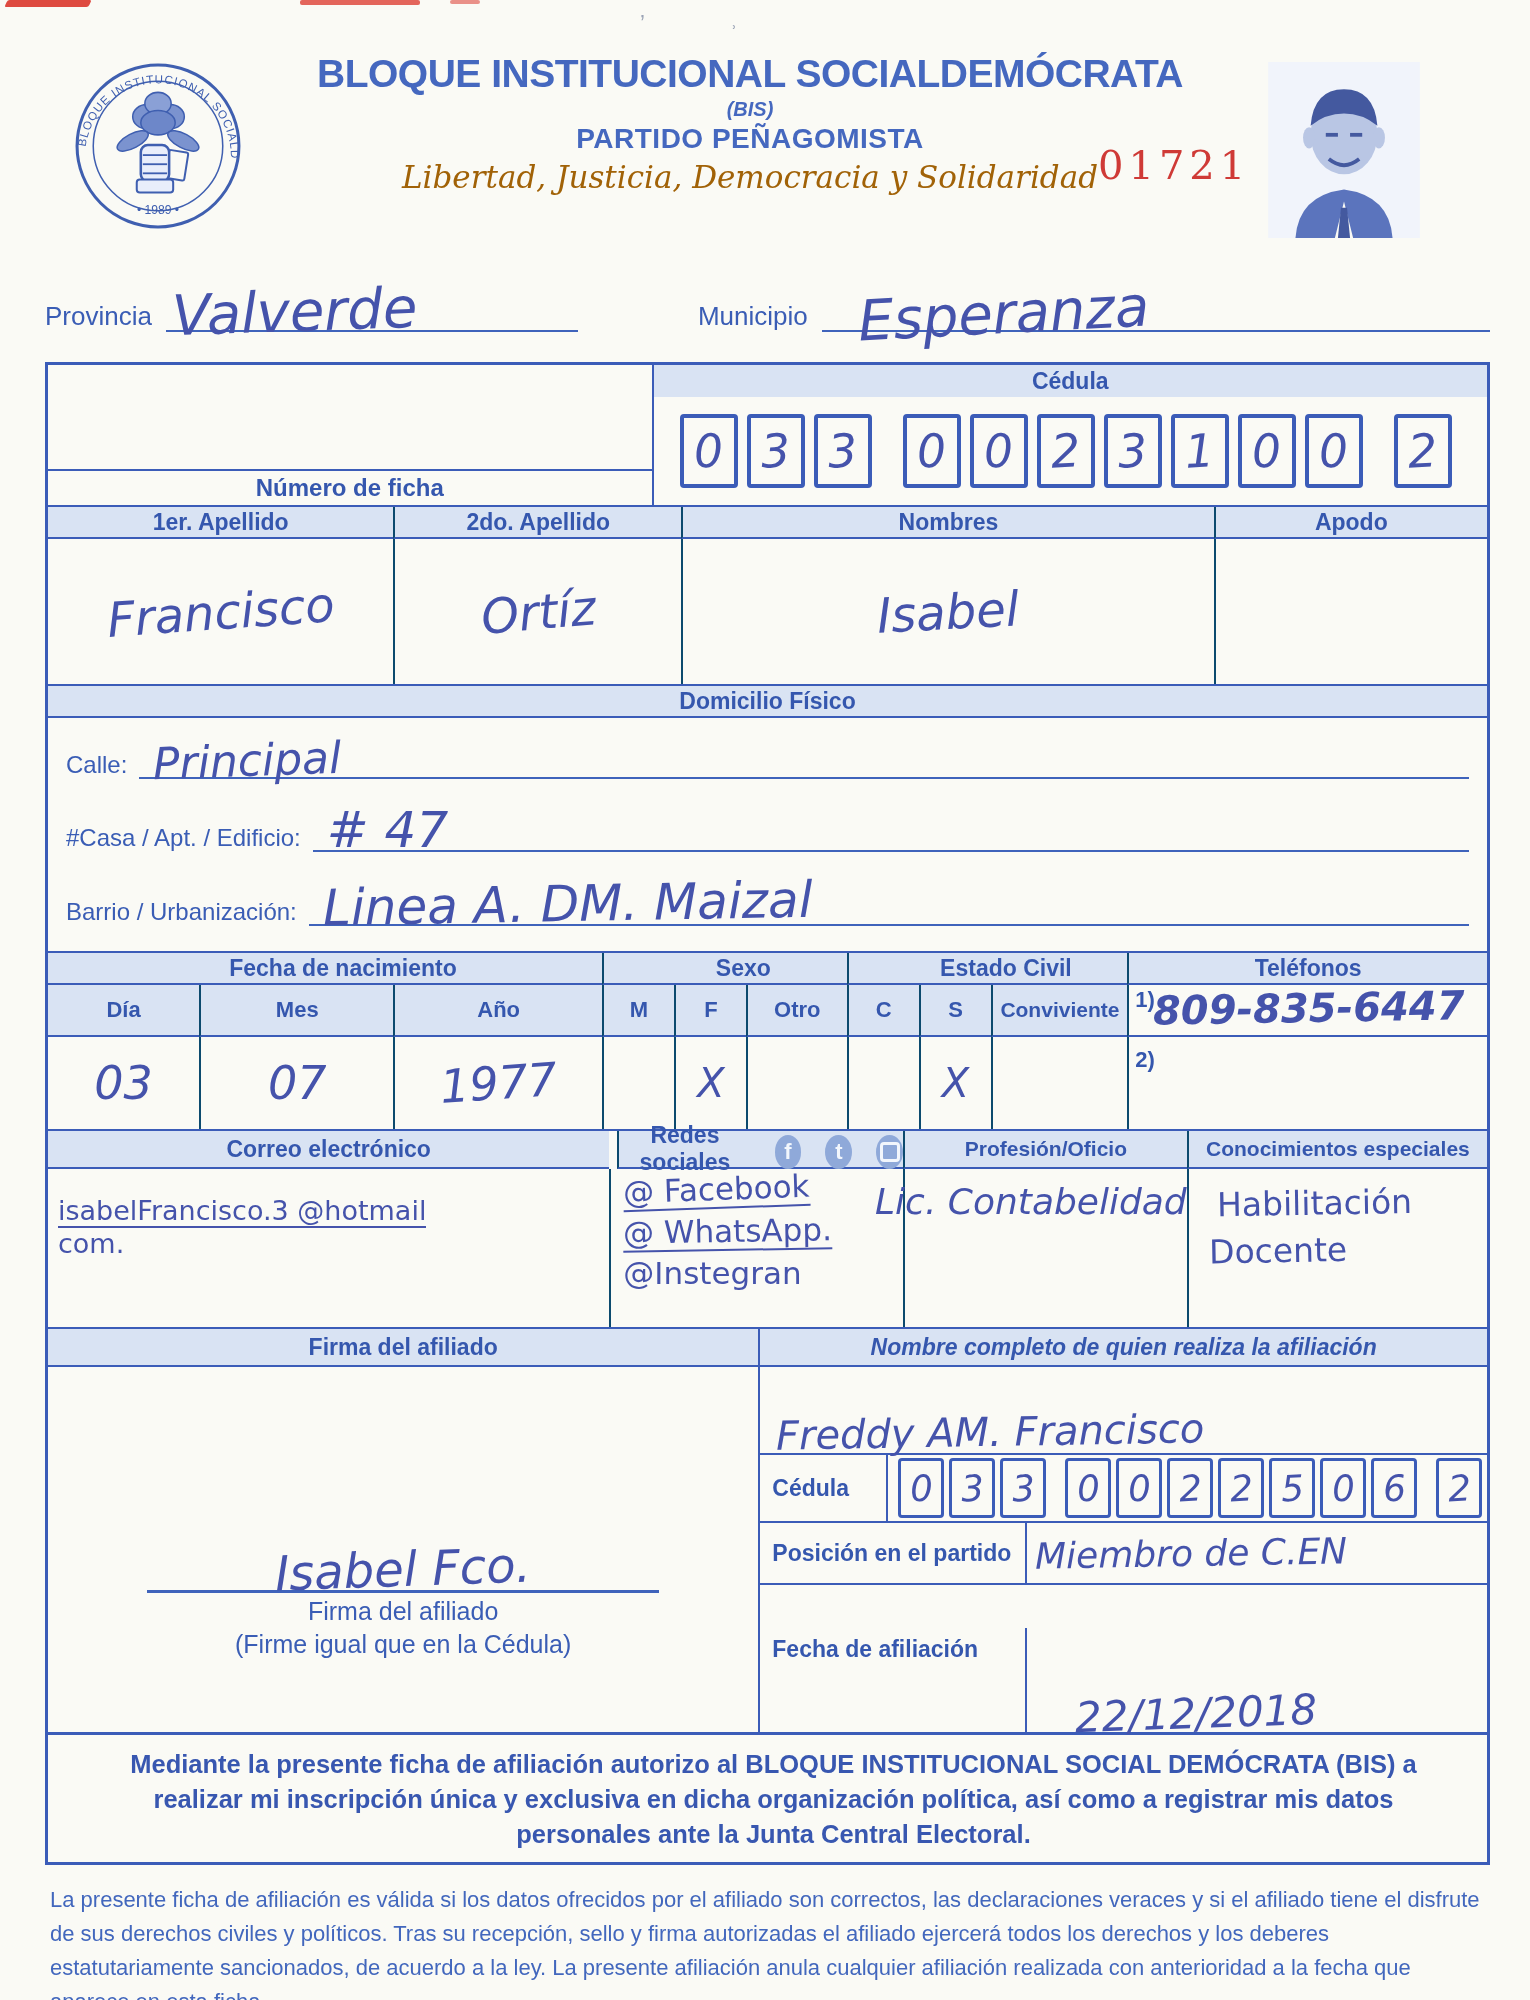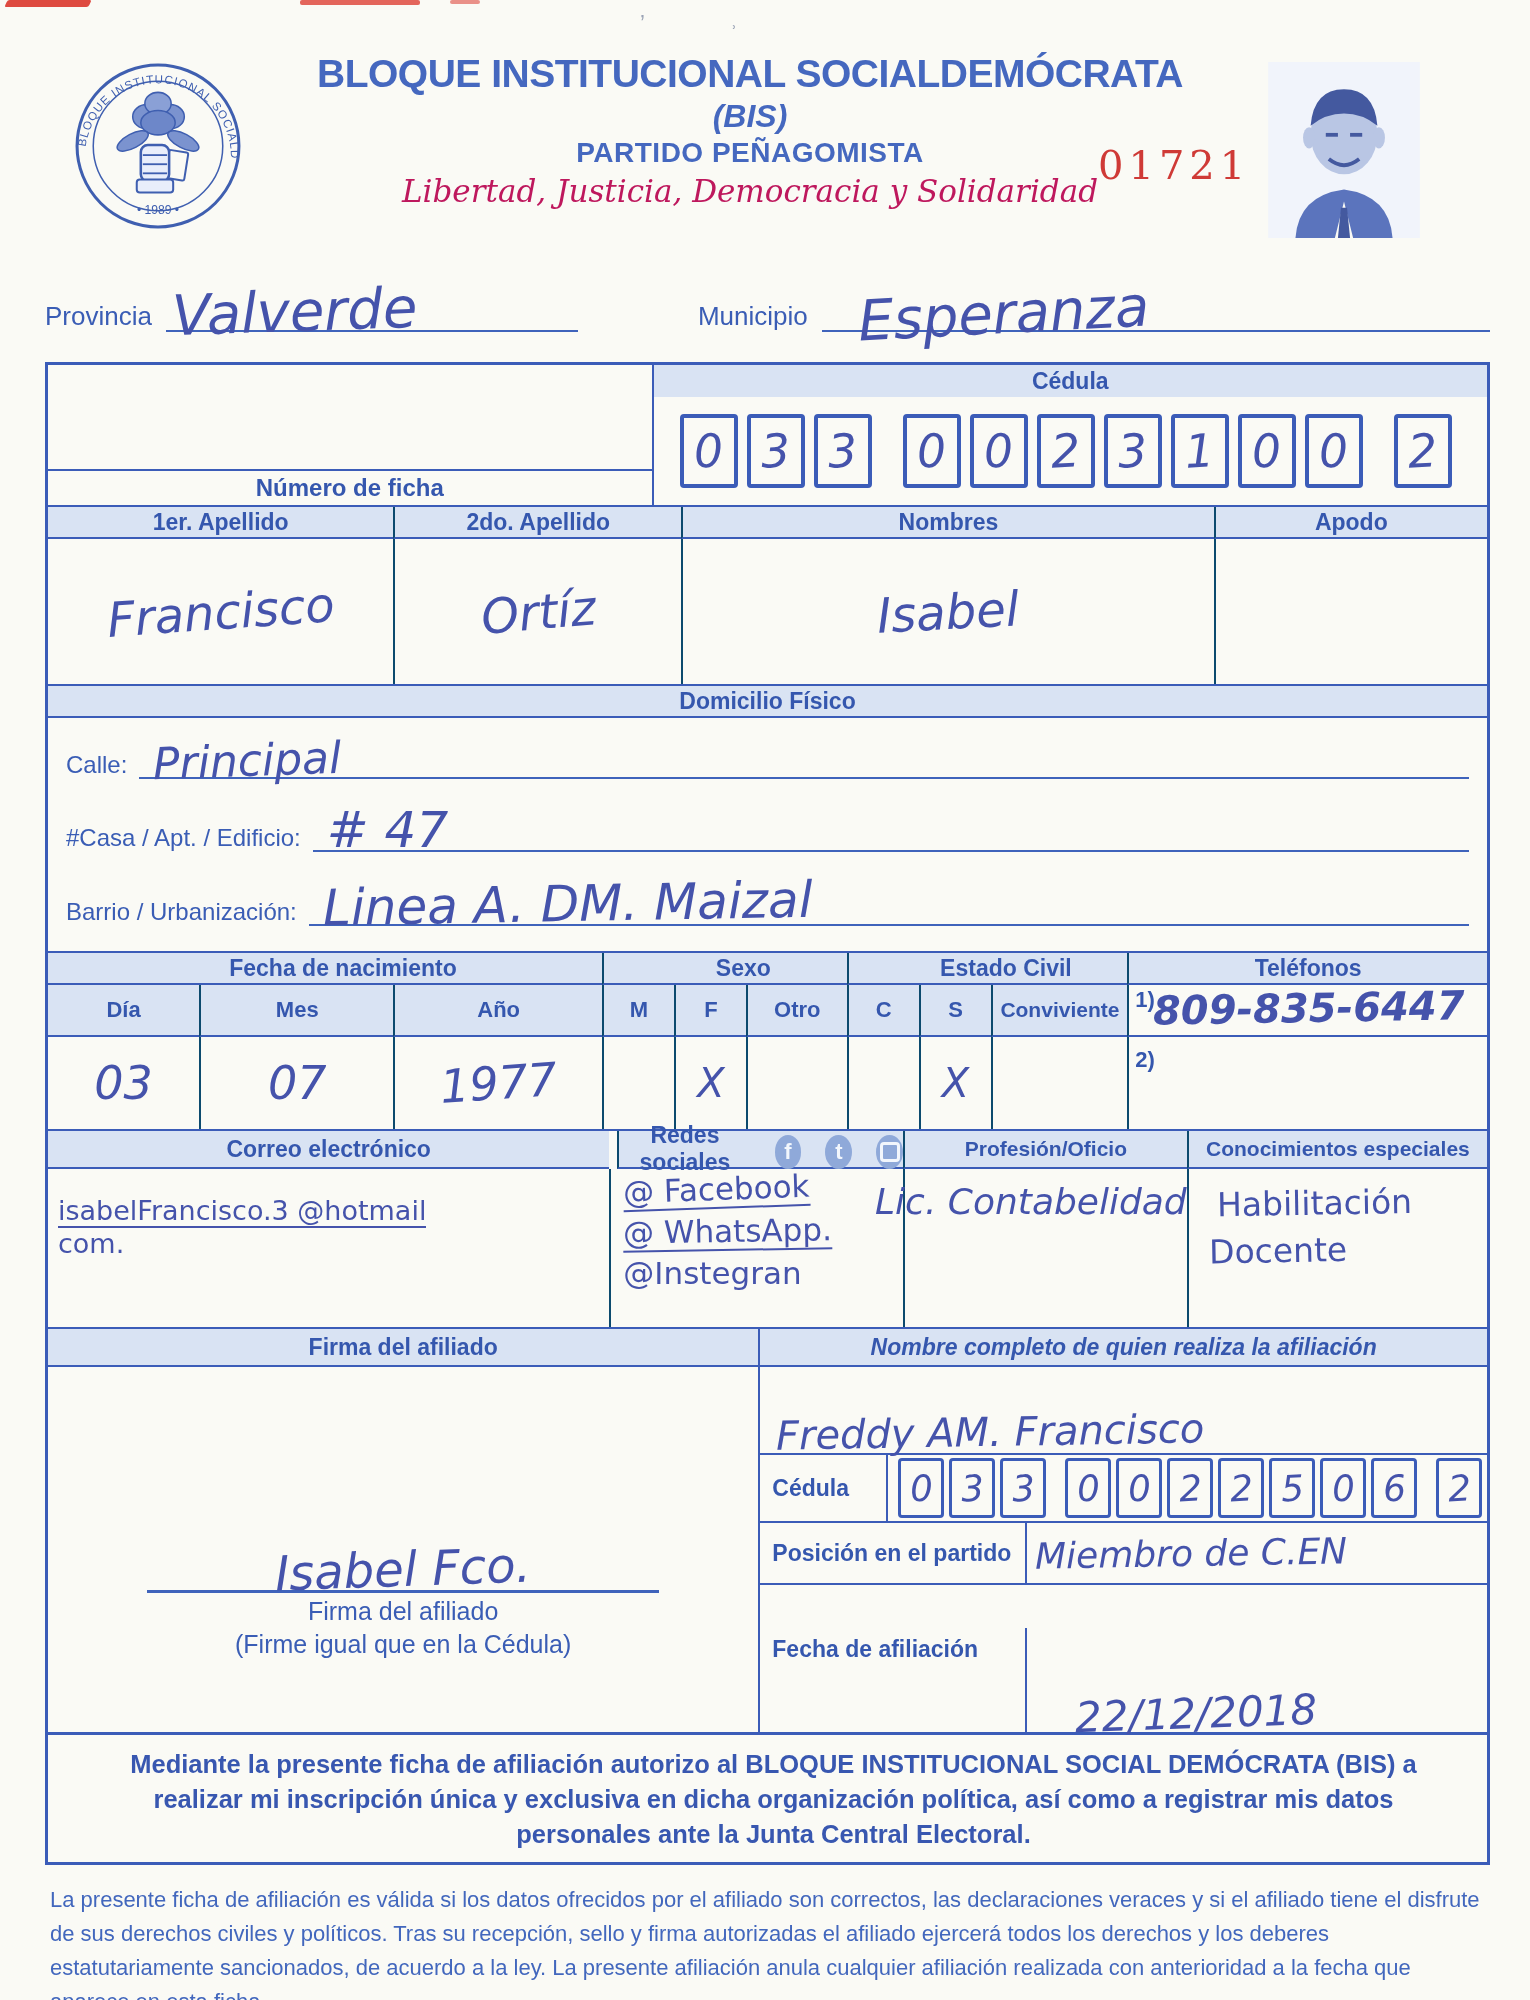--- a/index.html
+++ b/index.html
@@ -14,23 +14,23 @@
   .rm1{left:6px; top:0; width:84px; height:7px; transform:skewX(-25deg);}
   .rm2{left:300px; top:0; width:120px; height:5px; opacity:.85;}
   .rm3{left:450px; top:0; width:30px; height:4px; opacity:.6;}
   .tick-marks{position:absolute; left:640px; top:10px; color:#9aa3b5; font-size:22px; letter-spacing:40px;}
 
   
   .hdr{position:relative; height:248px;}
   .seal{position:absolute; left:72px; top:60px; width:172px; height:172px;}
   .hdr-center{position:absolute; left:255px; right:285px; top:52px; text-align:center;}
   .title{font-size:39px; font-weight:bold; color:#4568bf; letter-spacing:-.5px; white-space:nowrap;}
-  .acronym{font-size:32px; font-weight:bold; font-style:italic; color:#4568bf; margin-top:2px;}
+  .acronym{font-size:20px; font-weight:bold; font-style:italic; color:#4568bf; margin-top:2px;}
   .party{font-size:28px; font-weight:bold; color:#4568bf; letter-spacing:.5px; margin-top:2px;}
-  .motto{font-family:"DejaVu Serif", serif; font-style:italic; font-size:31px; color:#be185d; margin-top:4px;}
+  .motto{font-family:"DejaVu Serif", serif; font-style:italic; font-size:31px; color:#a16207; margin-top:4px;}
   .serial{position:absolute; left:1098px; top:142px; font-family:"DejaVu Serif", serif;
           font-size:40px; color:#cf3a36; letter-spacing:5px;}
   .photo{position:absolute; left:1268px; top:62px; width:152px; height:176px;}
 
   
   .loc-row{display:flex; align-items:flex-end; margin:18px 40px 30px 45px; height:66px;}
   .loc-lbl{font-size:26px; color:#3a5db5; padding-right:14px; white-space:nowrap;}
   .loc-fill{border-bottom:2px solid #3f63bb; display:flex; align-items:flex-end; padding:0 6px;}
   .loc-fill.f1{width:400px; margin-right:120px;}
   .loc-fill.f2{flex:1;}

